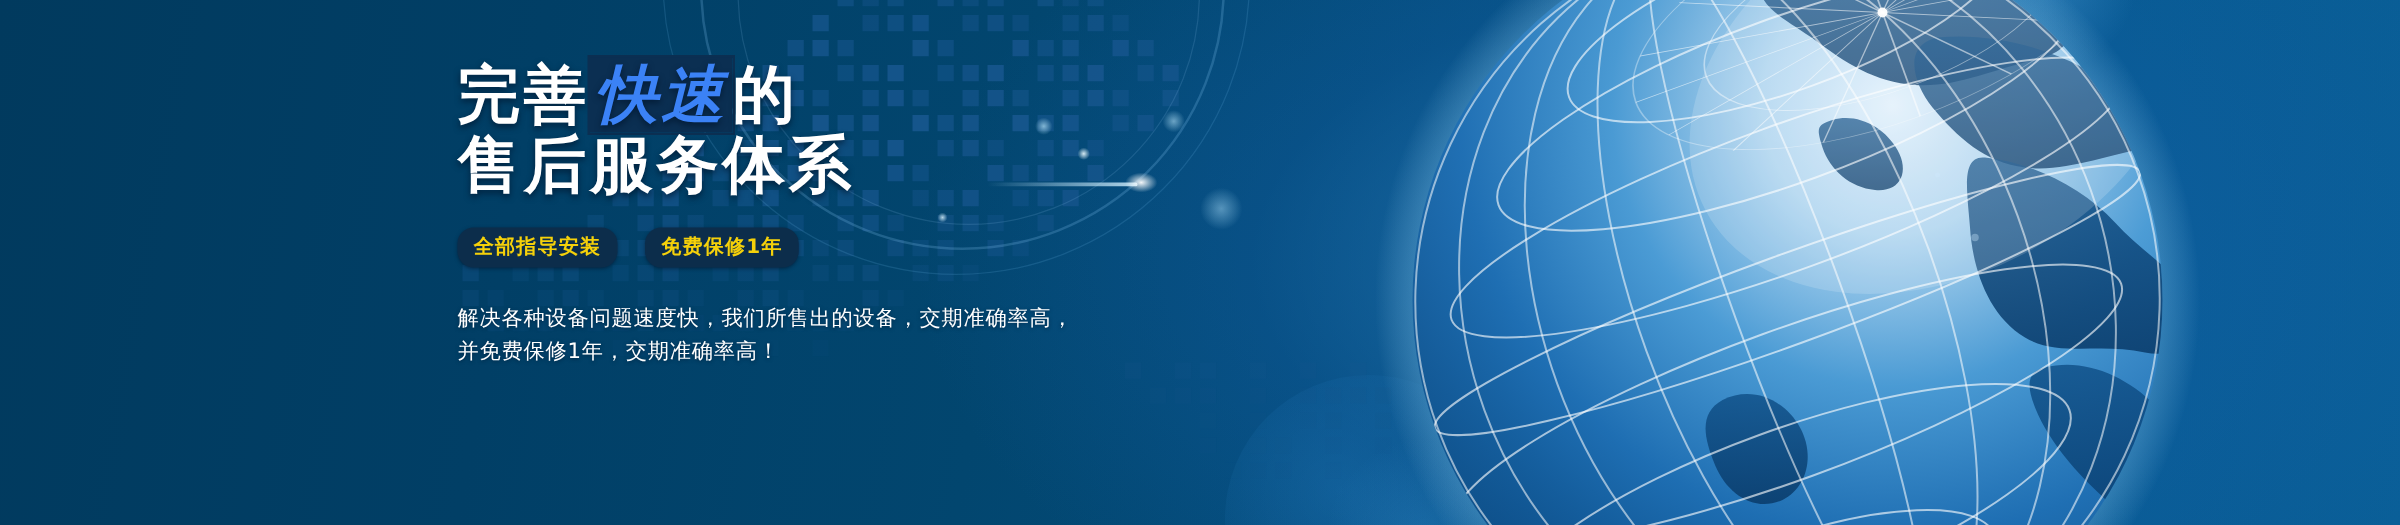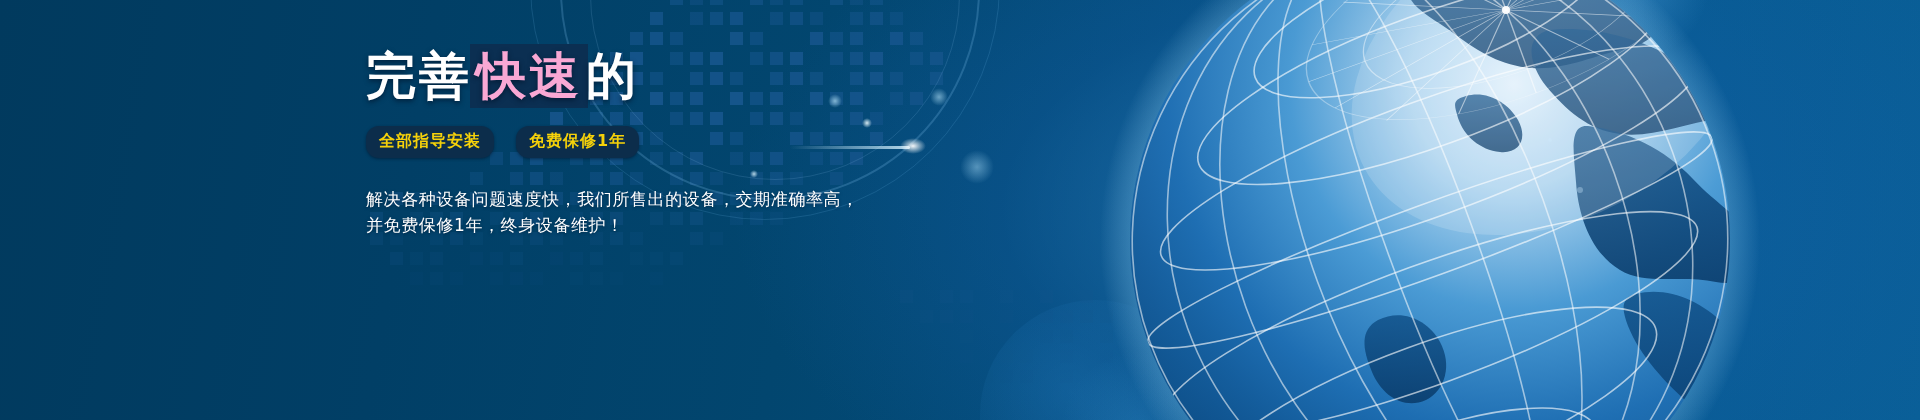--- a/index.html
+++ b/index.html
@@ -41,24 +41,25 @@
   
   .content{position:absolute;left:366px;top:48px;width:640px;}
 
   .headline{position:relative;}
   .hl-line{
     font-size:50px;line-height:56px;font-weight:bold;color:#ffffff;
     letter-spacing:3px;white-space:nowrap;
     text-shadow:0 2px 5px rgba(0,22,45,.75);
   }
   .hl-hi{
-    color:#f9a8d4;
+    color:#3b82f6;
     background:#0b2f52;
     padding:1px 4px;
     box-shadow:0 0 0 2px #0b2f52;
+    font-style:italic;
   }
 
   .badges{display:flex;gap:22px;margin-top:22px;}
   .badge{
     background:#0c2d4b;
     border-radius:13px;
     padding:5px 13px 6px;
     color:#f5d10a;
     font-size:16px;font-weight:bold;letter-spacing:1px;
     white-space:nowrap;
@@ -429,26 +430,27 @@
         <circle cx="500" cy="300" r="3" fill-opacity=".35"></circle>
         <circle cx="470" cy="250" r="2" fill-opacity=".30"></circle>
       </g>
     </svg>
   </div>
 
   <div class="content">
 
     <div class="headline">
       <div class="hl-line"><span>完善</span><span class="hl-hi">快速</span><span>的</span></div>
+      <div class="hl-line">售后服务体系</div>
     </div>
 
     <div class="badges">
       <div class="badge">全部指导安装</div>
       <div class="badge">免费保修1年</div>
     </div>
 
     <div class="para">
       <div class="pline">解决各种设备问题速度快，我们所售出的设备，交期准确率高，</div>
-      <div class="pline">并免费保修1年，终身设备维护！</div>
+      <div class="pline">并免费保修1年，交期准确率高！</div>
     </div>
 
   </div>
 </div>
 
 </body></html>

